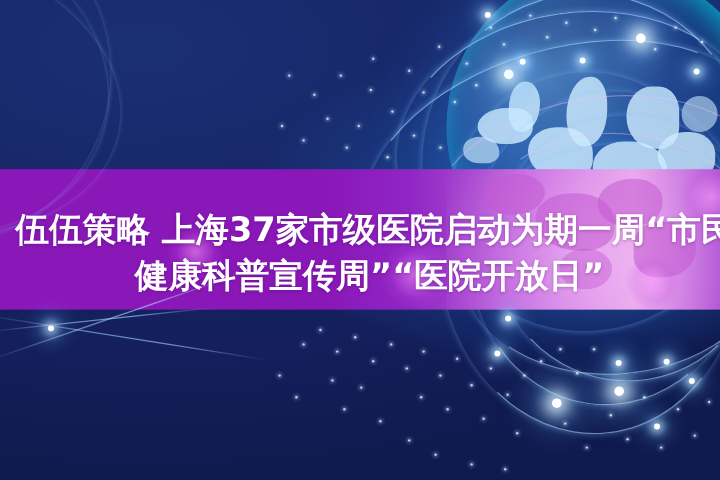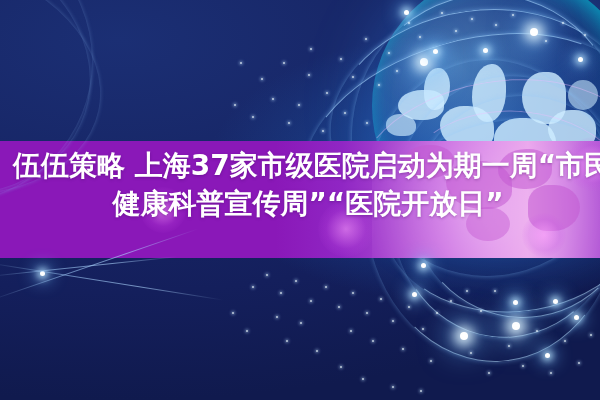--- a/index.html
+++ b/index.html
@@ -145,21 +145,21 @@
   .band-glow {
     position: absolute;
     border-radius: 50%;
     background: radial-gradient(circle, rgba(255,160,255,0.55) 0%, rgba(200,80,230,0.18) 50%, rgba(200,80,230,0) 75%);
   }
   
   #headline {
     position: absolute;
     left: 0;
     right: 0;
-    top: 126px;
+    top: 152px;
     height: 117px;
     display: flex;
     flex-direction: column;
     justify-content: center;
     align-items: center;
     gap: 6px;
     pointer-events: auto;
   }
   .hl-line {
     color: #ffffff;

